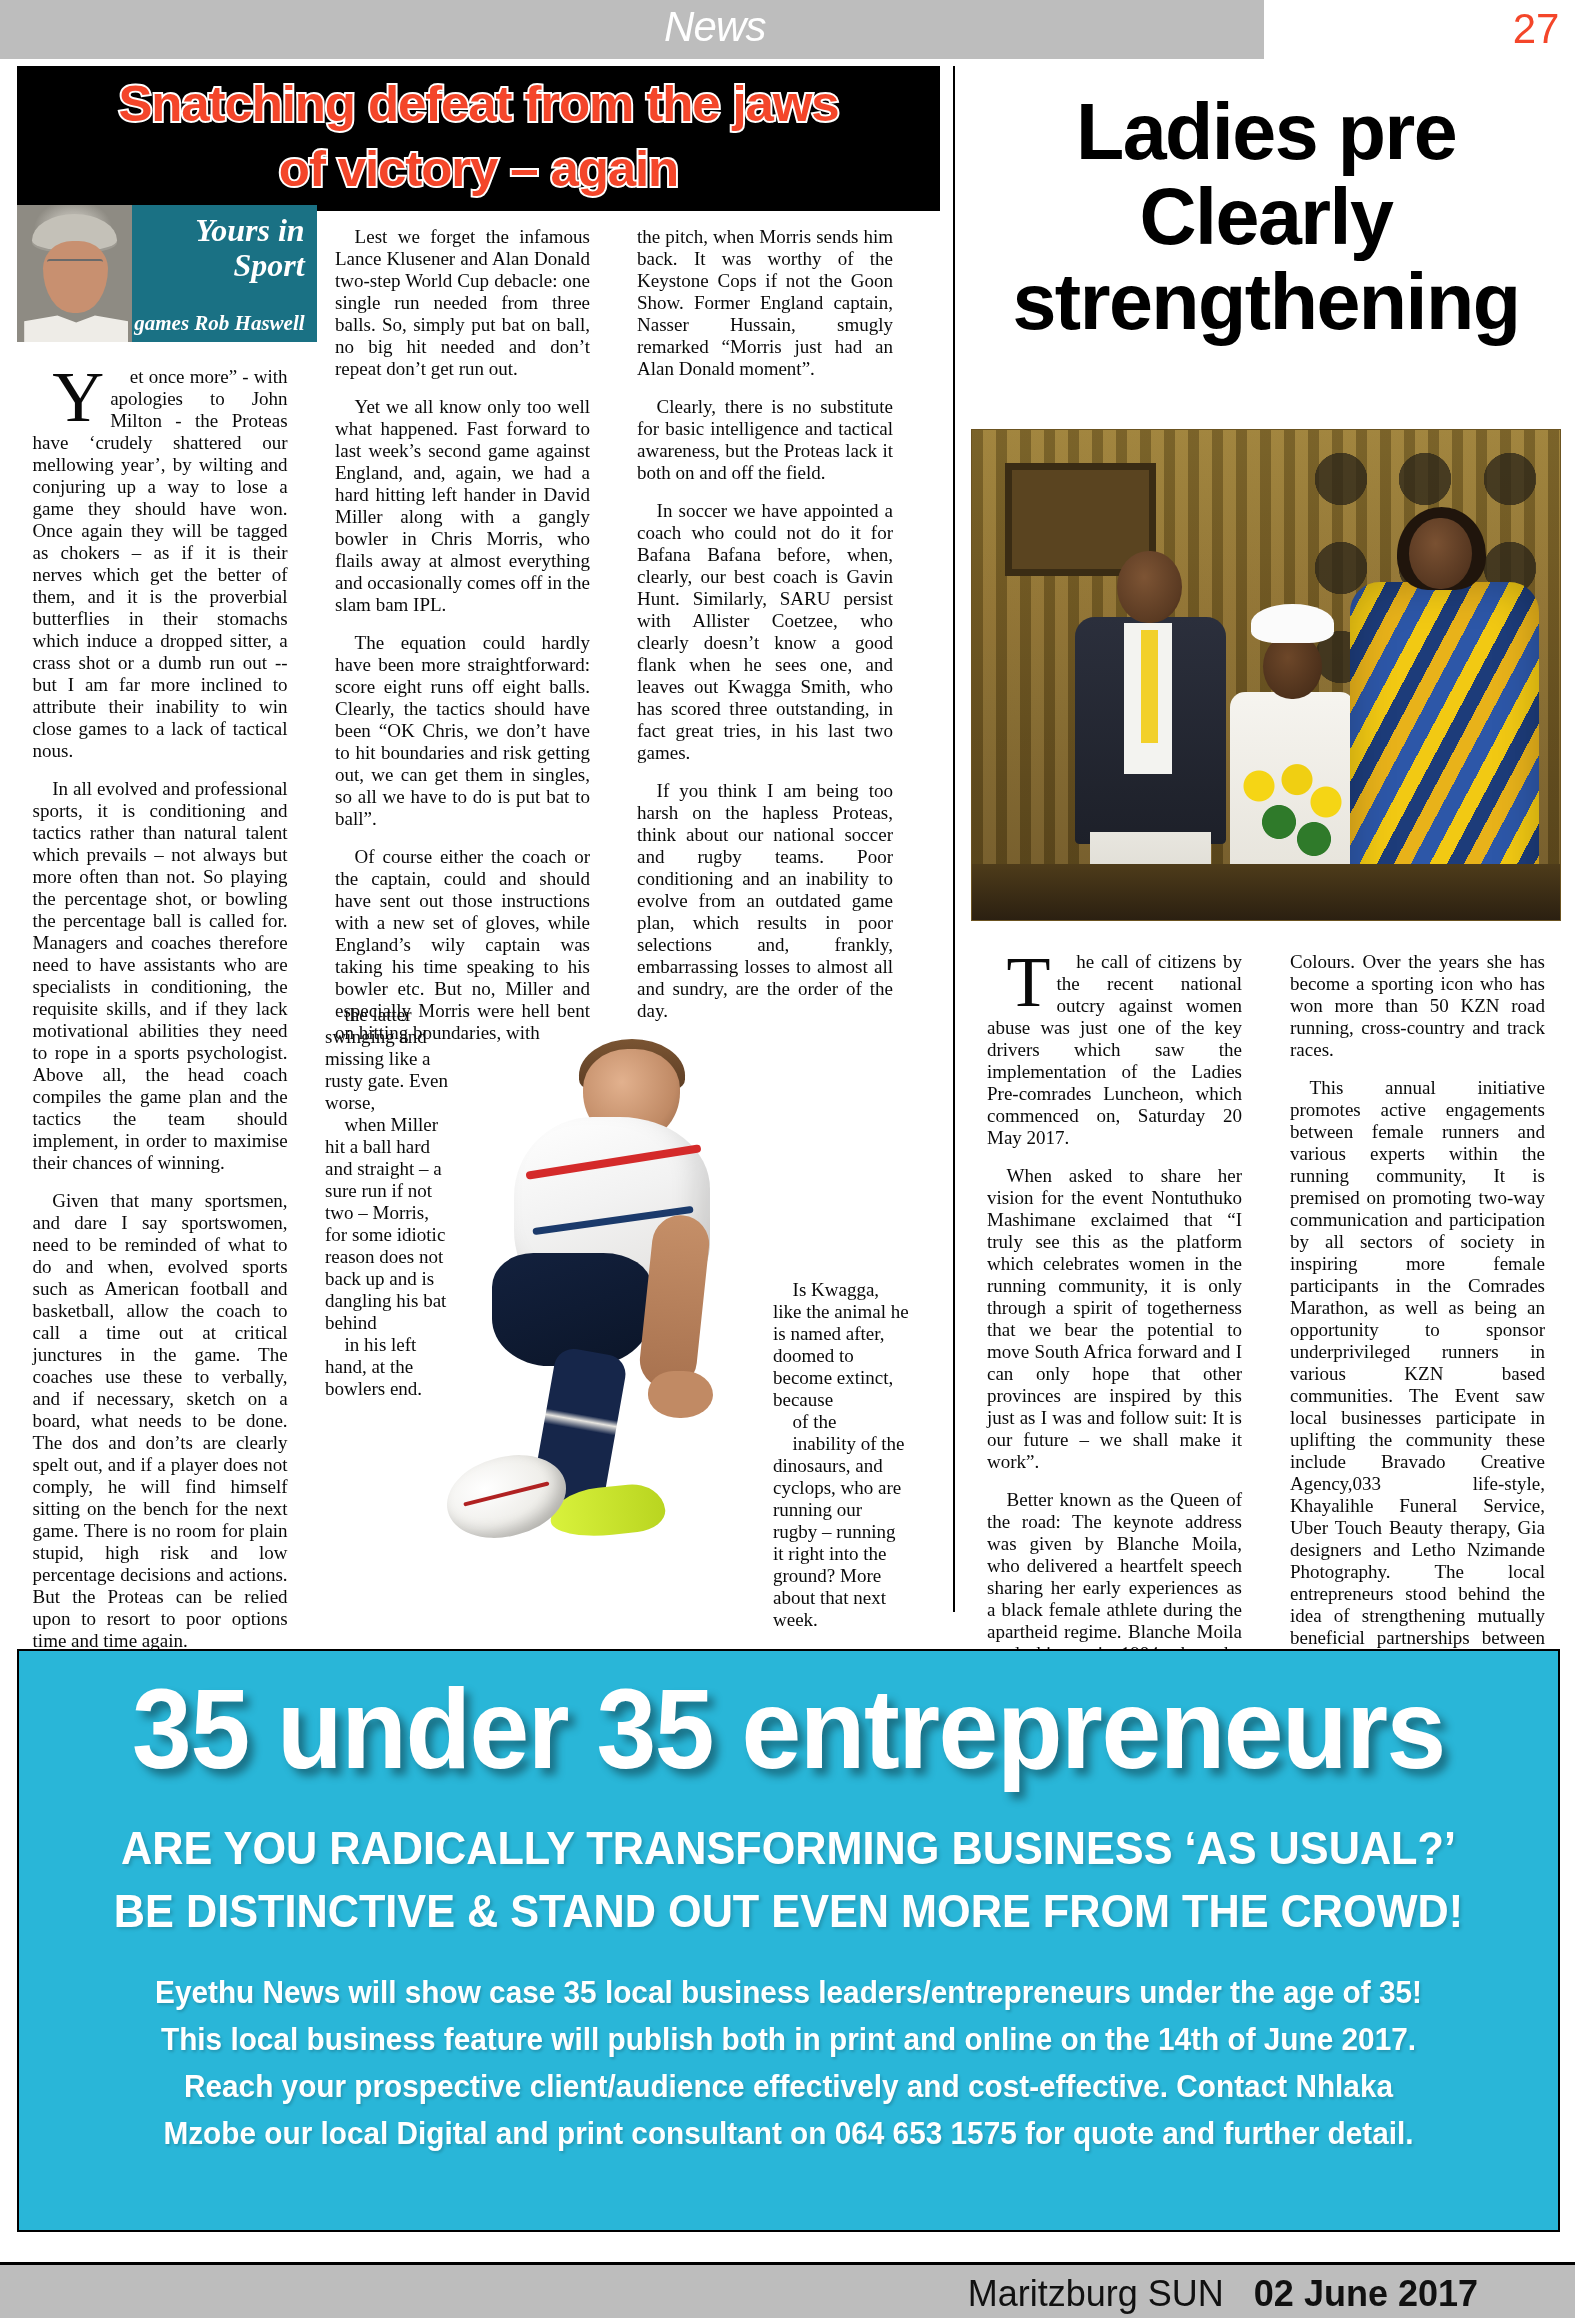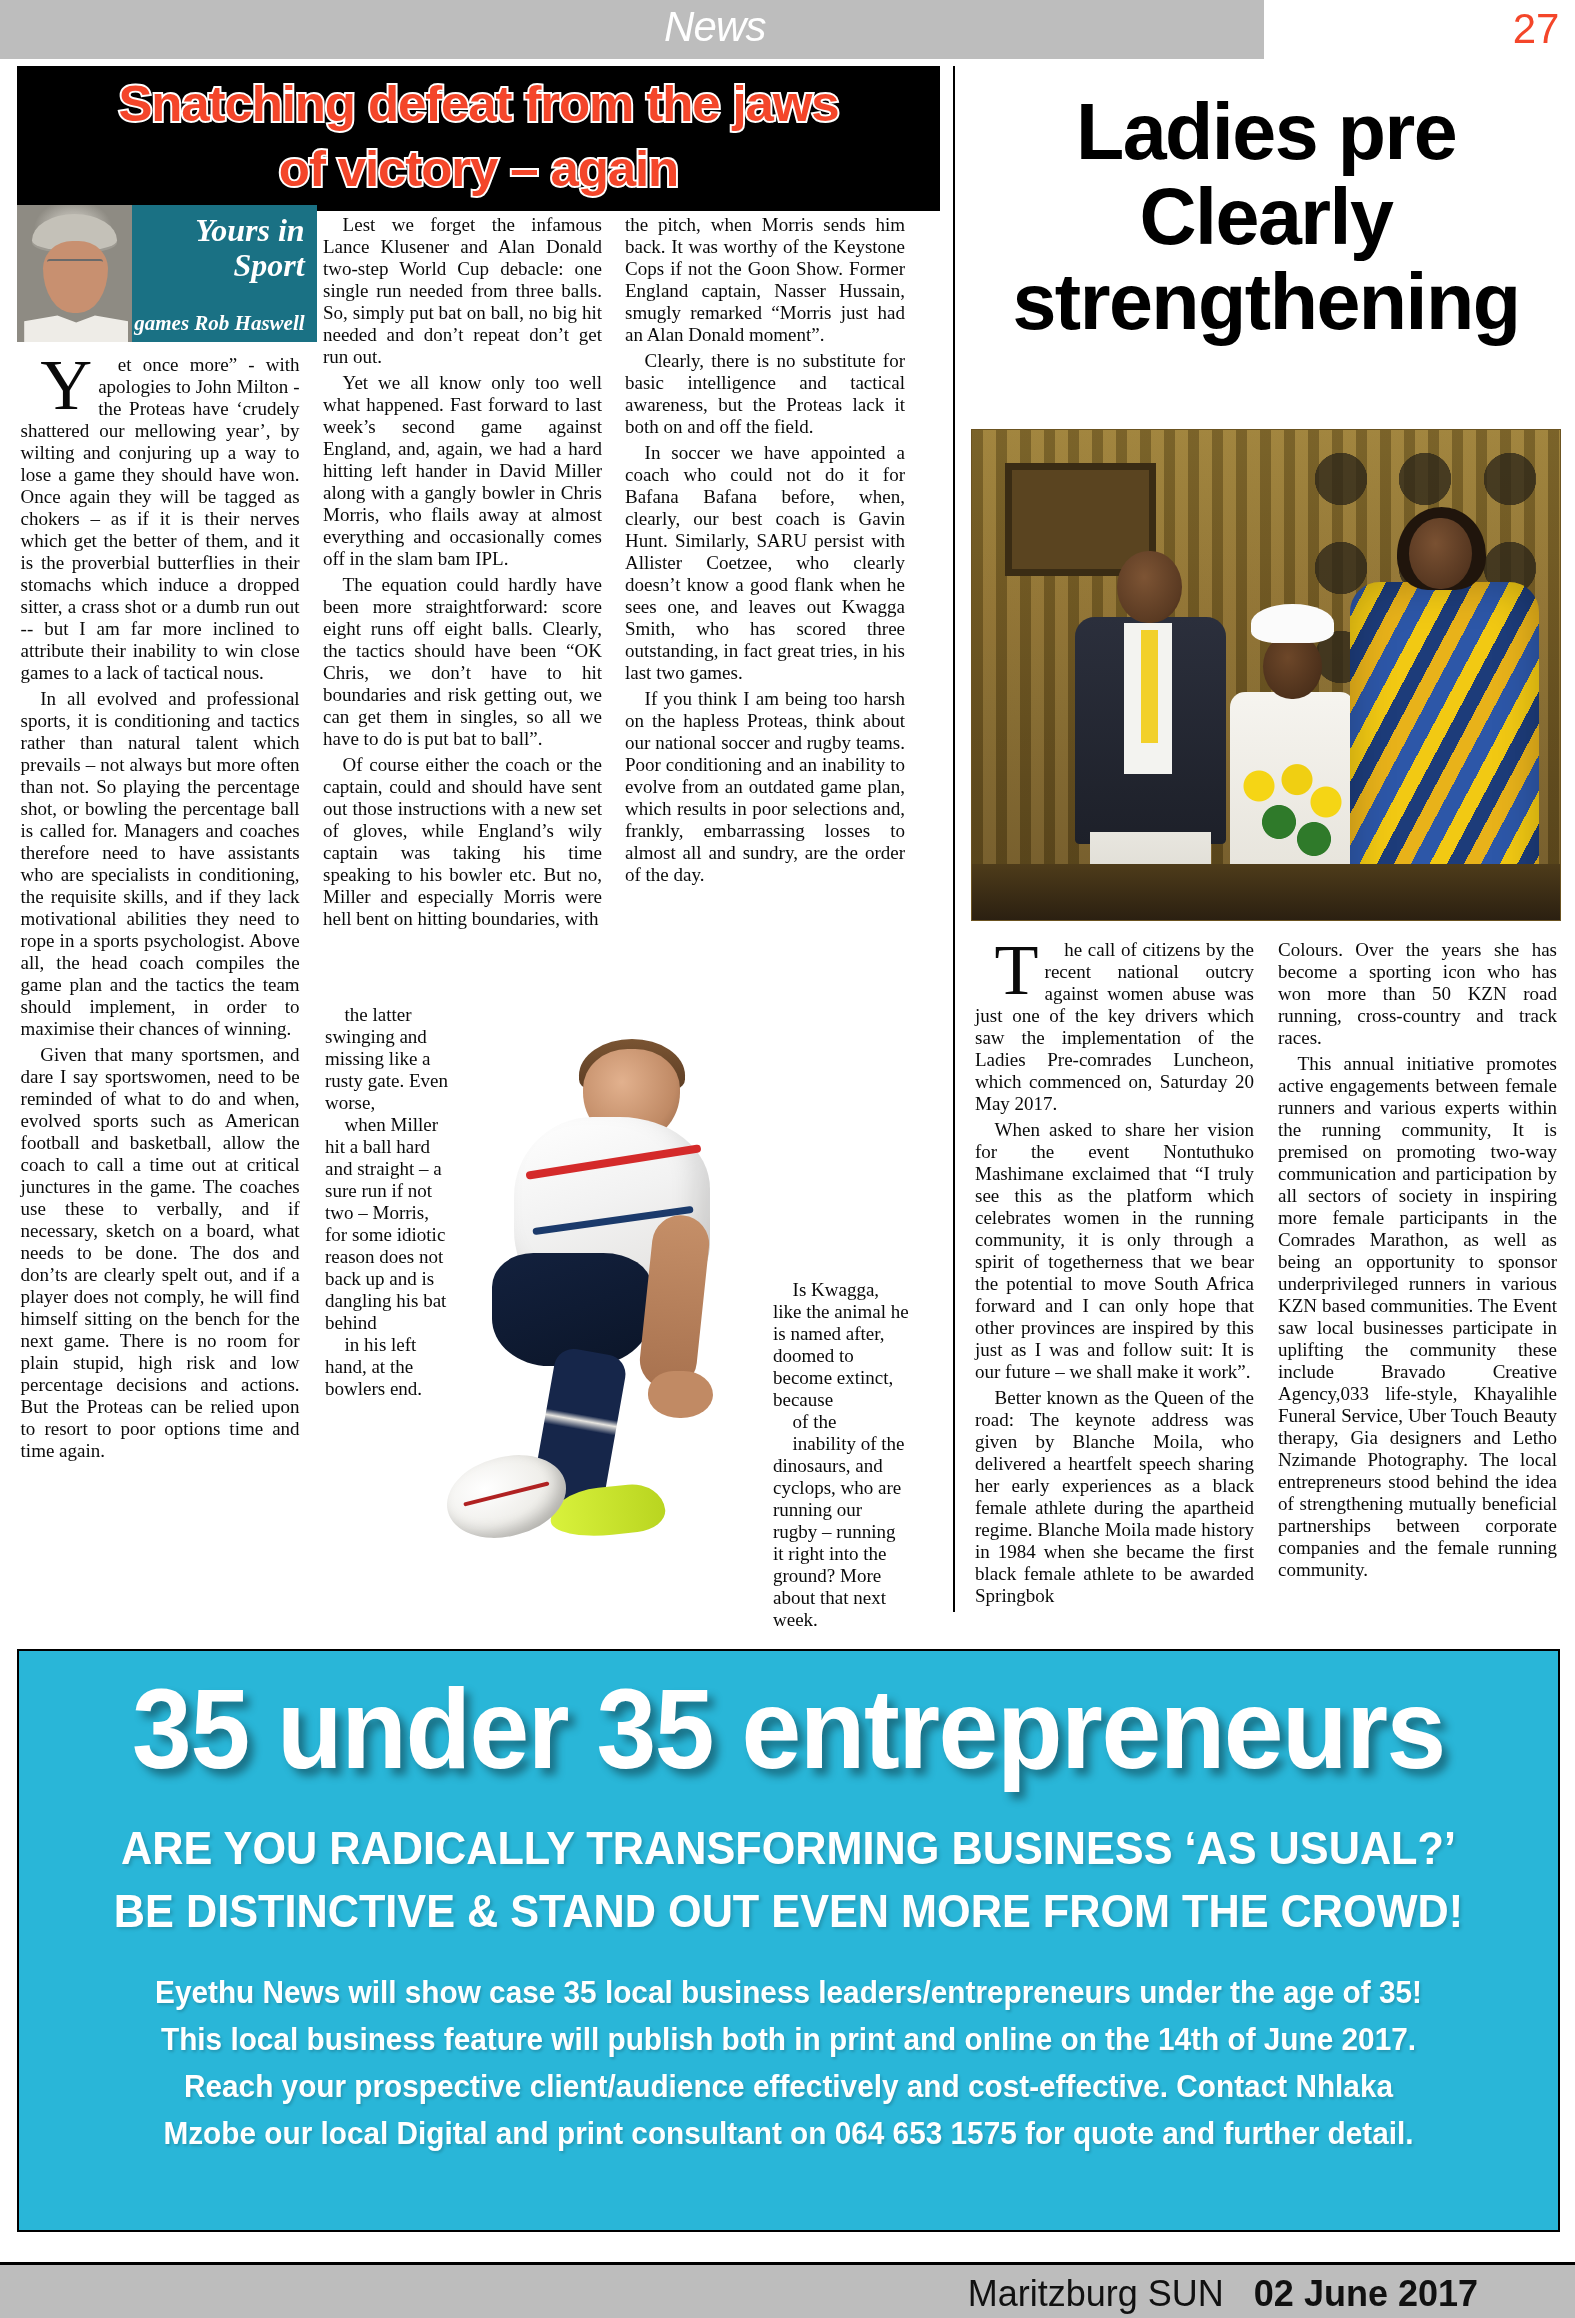--- a/index.html
+++ b/index.html
@@ -102,21 +102,21 @@
   
   .col {
     position: absolute;
     font-family: "Liberation Serif", serif;
     font-size: 19px;
     line-height: 22px;
     text-align: justify;
     color: #0a0a0a;
     hyphens: none;
   }
-  .col p { text-indent: 19.6px; margin: 4px; }
+  .col p { text-indent: 19.6px; margin: 16px; }
   .col p.noindent { text-indent: 0; }
 
   
   .dropcap::first-letter {
     float: left;
     font-size: 72px;
     line-height: 56px;
     padding-right: 6px;
     padding-top: 3px;
     font-family: "Liberation Serif", serif;

